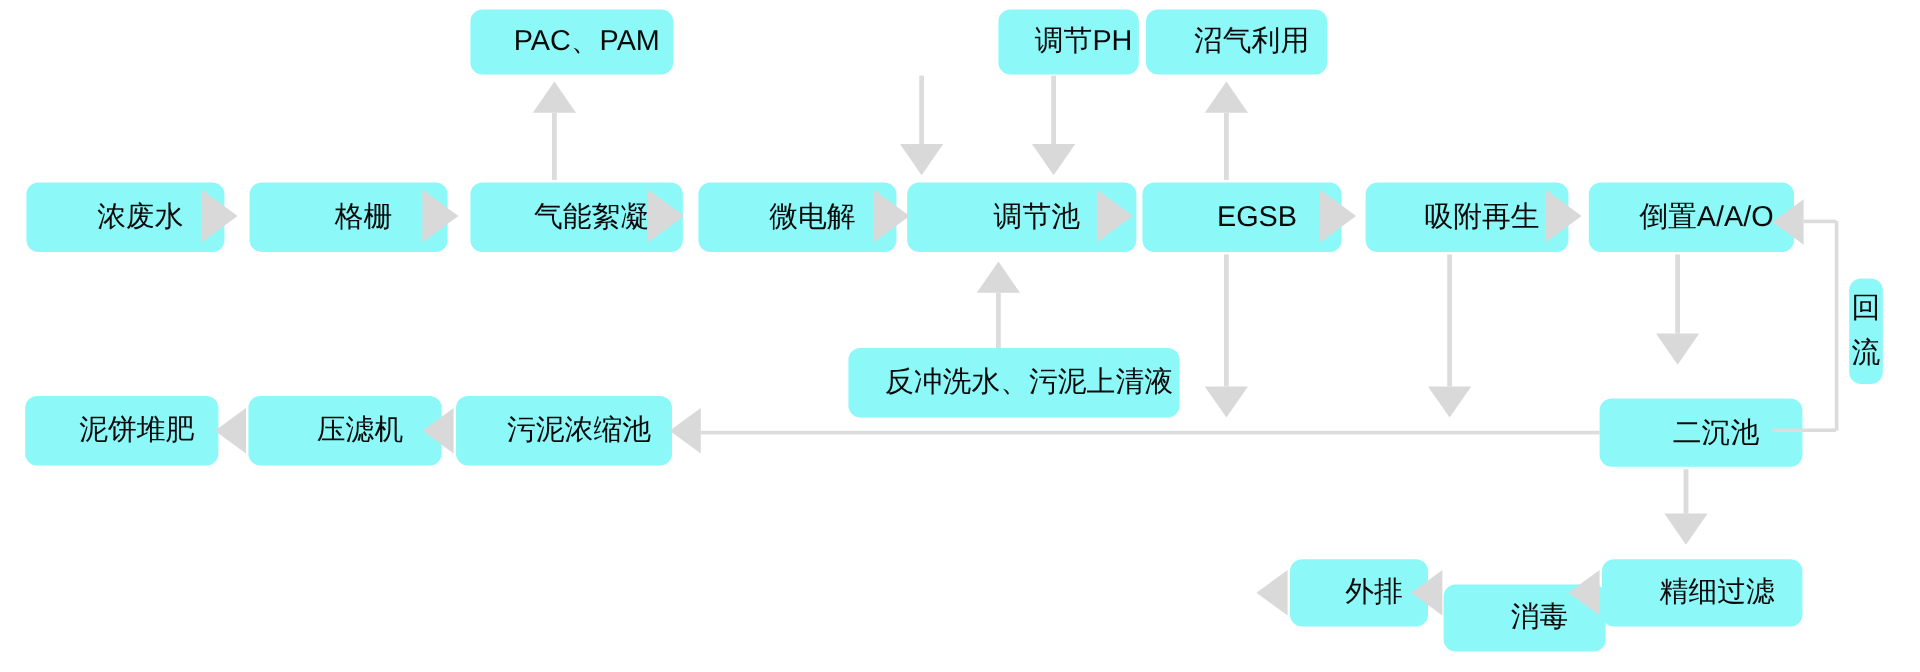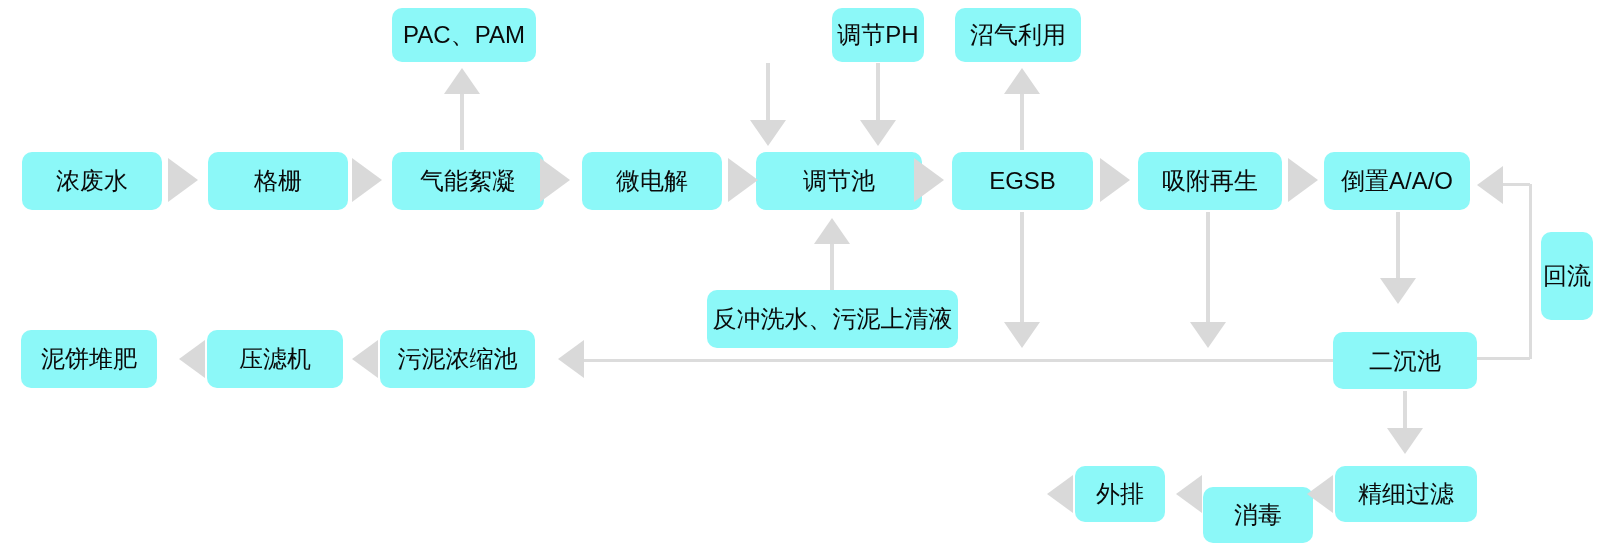--- a/index.html
+++ b/index.html
@@ -3,21 +3,21 @@
 <meta charset="utf-8">
 <style>
   html,body{margin:0;padding:0;background:#ffffff;}
   #stage{
     position:relative;width:1600px;height:560px;background:#ffffff;overflow:hidden;
     font-family:"Liberation Sans","DejaVu Sans",sans-serif;color:#000;
   }
   .box{
     position:absolute;background:#8CF8F8;border-radius:10px;
     display:flex;align-items:center;justify-content:center;
-    font-size:24px;line-height:1;white-space:nowrap;color:#0a0a0a;
+    font-size:24px;line-height:1;white-space:nowrap;color:#0a0a0a;padding-left:25px;
   }
   .box.vtext{white-space:normal;word-break:break-all;text-align:center;line-height:38px;padding:2px 0;}
   
   .ah{position:absolute;width:0;height:0;}
   .ah-r{border-top:22px solid transparent;border-bottom:22px solid transparent;border-left:30px solid #D9D9D9;}
   .ah-l{border-top:19px solid transparent;border-bottom:19px solid transparent;border-right:26px solid #D9D9D9;}
   .ah-u{border-left:18px solid transparent;border-right:18px solid transparent;border-bottom:26px solid #D9D9D9;}
   .ah-d{border-left:18px solid transparent;border-right:18px solid transparent;border-top:26px solid #D9D9D9;}
   
   .sv{position:absolute;width:4px;background:#DCDCDC;}
@@ -37,21 +37,21 @@
   <div class="box" style="left:208px;top:152px;width:140px;height:58px">格栅</div>
   <div class="box" style="left:392px;top:152px;width:152px;height:58px">气能絮凝</div>
   <div class="box" style="left:582px;top:152px;width:140px;height:58px">微电解</div>
   <div class="box" style="left:756px;top:152px;width:166px;height:58px">调节池</div>
   <div class="box" style="left:952px;top:152px;width:141px;height:58px">EGSB</div>
   <div class="box" style="left:1138px;top:152px;width:144px;height:58px">吸附再生</div>
   <div class="box" style="left:1324px;top:152px;width:146px;height:58px">倒置A/A/O</div>
 
   <div class="box" style="left:707px;top:290px;width:251px;height:58px">反冲洗水、污泥上清液</div>
 
-  <div class="box vtext" style="left:1541px;top:232px;width:52px;height:84px">回流</div>
+  <div class="box vtext" style="left:1541px;top:232px;width:28px;height:84px">回流</div>
 
   <div class="box" style="left:207px;top:330px;width:136px;height:58px">压滤机</div>
   <div class="box" style="left:21px;top:330px;width:136px;height:58px">泥饼堆肥</div>
   <div class="box" style="left:380px;top:330px;width:155px;height:58px">污泥浓缩池</div>
   <div class="box" style="left:1333px;top:332px;width:144px;height:57px">二沉池</div>
 
   <div class="box" style="left:1075px;top:466px;width:90px;height:56px">外排</div>
   <div class="box" style="left:1203px;top:487px;width:110px;height:56px">消毒</div>
   <div class="box" style="left:1335px;top:466px;width:142px;height:56px">精细过滤</div>
 

